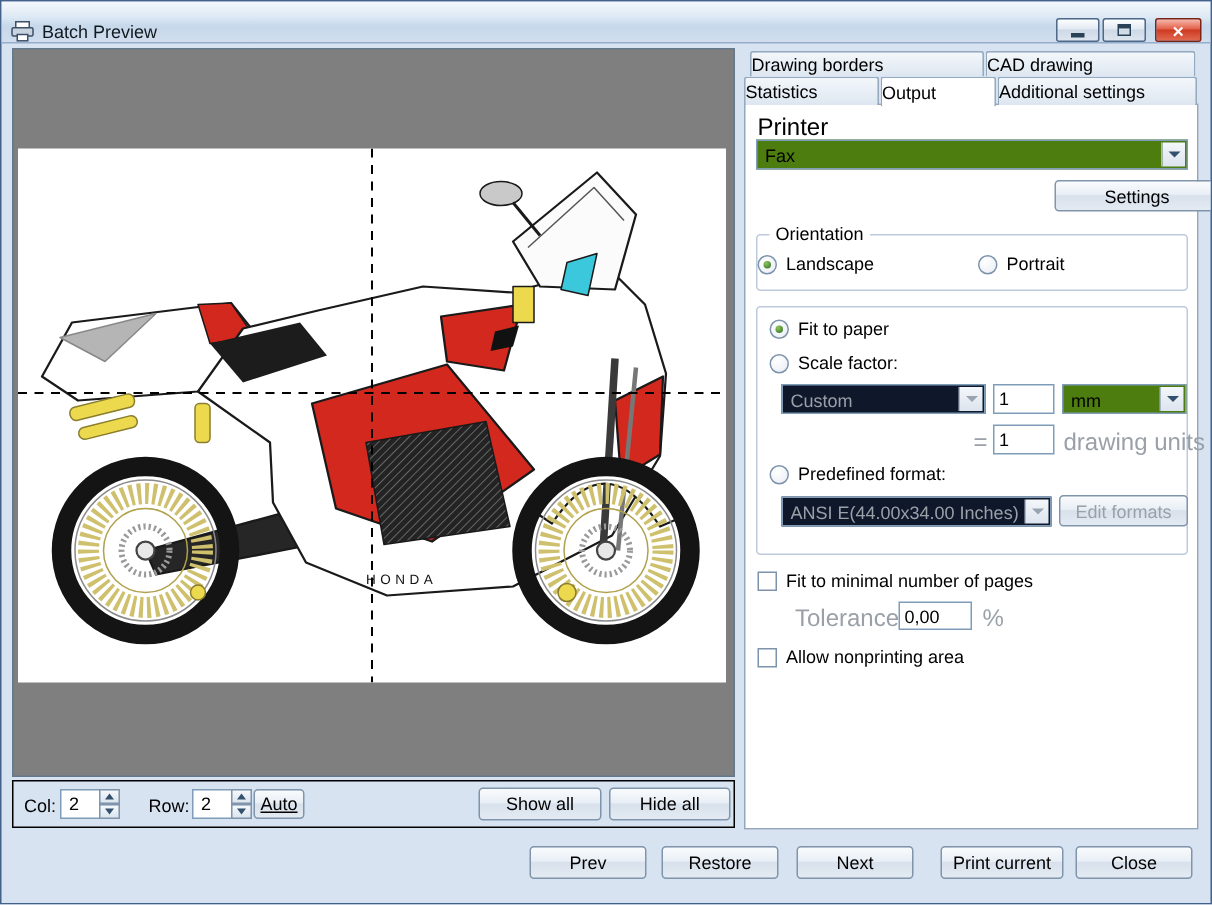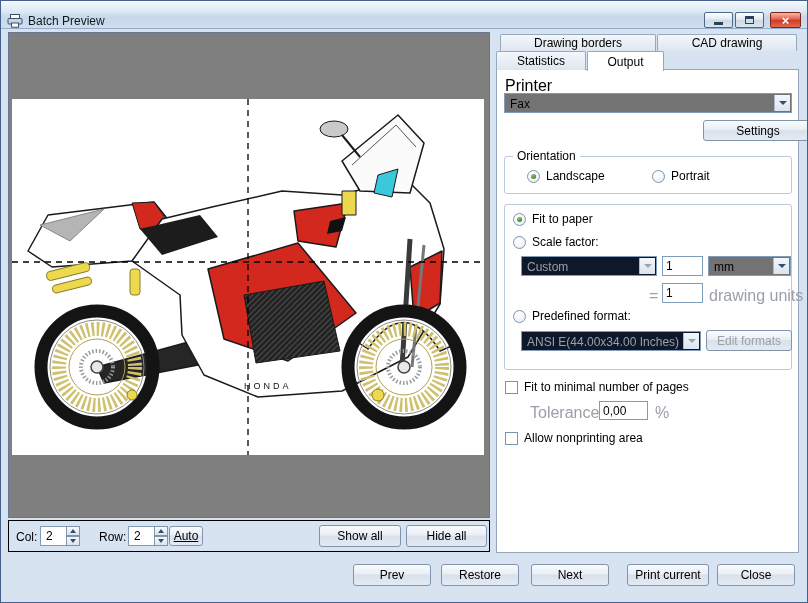--- a/index.html
+++ b/index.html
@@ -33,27 +33,27 @@
 
   
   .btn{position:absolute;height:21px;border:1px solid #8095ab;border-radius:3px;background:linear-gradient(#f9fbfd,#e9eff6 45%,#d8e1ec 50%,#e3eaf2);font-family:inherit;font-size:12px;color:#000;display:flex;align-items:center;justify-content:center;box-sizing:border-box;padding:0;cursor:default}
   .btn.disabled{color:#9aa0a8}
   .u{text-decoration:underline}
 
   
   .right-panel{position:absolute;left:495px;top:31px;width:303px;height:521px}
   .tabs-row1{position:absolute;left:4px;top:2px;height:17px;display:flex;z-index:1}
   .tabs-row2{position:absolute;left:0;top:19px;height:19px;display:flex;z-index:5}
-  .tab{border:1px solid #95a9bf;border-bottom:none;border-radius:2px 2px 0 0;background:linear-gradient(#f3f7fb,#dde6f0);display:flex;align-items:center;justify-content:center;font-size:12px;box-sizing:border-box;margin-right:1px;height:100%;cursor:default}
+  .tab{border:1px solid #95a9bf;border-bottom:none;border-radius:2px 2px 0 0;background:linear-gradient(#f3f7fb,#dde6f0);display:flex;align-items:center;justify-content:flex-start;font-size:12px;box-sizing:border-box;margin-right:1px;height:100%;cursor:default}
   .tab.active{background:#fff;height:20px;position:relative;z-index:6}
   .tab-content{position:absolute;left:0;top:37px;width:303px;height:484px;background:#fff;border:1px solid #93a6bc;box-sizing:border-box}
 
   .lbl{position:absolute;font-size:16px;white-space:nowrap}
   .dis{color:#9aa0a8}
-  .combo{position:absolute;height:20px;border:1px solid #7f9db9;background:#737373;box-sizing:border-box}
+  .combo{position:absolute;height:20px;border:1px solid #7f9db9;background:#4d7c0f;box-sizing:border-box}
   .combo-text{position:absolute;left:5px;top:3px;right:18px;font-size:12px;white-space:nowrap;overflow:hidden}
   .combo-btn{position:absolute;right:1px;top:1px;bottom:1px;width:15px;background:linear-gradient(#f4f7fa,#dce4ee);border-left:1px solid #aab8c8;display:flex;align-items:center;justify-content:center}
   .combo.disabled{background:#0f172a}
   .combo.disabled .combo-text{color:#9aa0a8}
   .combo.disabled .tri-down{border-top-color:#9aa4b0}
   .tbox{position:absolute;height:20px;border:1px solid #7f9db9;font-family:inherit;font-size:12px;padding:0 3px;box-sizing:border-box;background:#fff}
 
   .group{position:absolute;border:1px solid #bccadb;border-radius:3px;box-sizing:border-box}
   .legend{position:absolute;top:-8px;left:8px;background:#fff;padding:0 4px;font-size:12px}
 
@@ -195,39 +195,42 @@
           <span>CAD drawing</span>
         </div>
     </div>
     <div class="tabs-row2">
       <div class="tab" style="width:90px">
           <span>Statistics</span>
         </div>
       <div class="tab active" style="width:77px">
           <span>Output</span>
         </div>
+      <div class="tab" style="width:133px">
+          <span>Additional settings</span>
+        </div>
     </div>
 
     <div class="tab-content">
       <span class="lbl" style="left:8px;top:7px">Printer</span>
 
       <div class="combo" style="left:7px;top:23px;width:288px">
         <span class="combo-text">Fax</span>
         <span class="combo-btn">
             <span class="tri-down"></span>
           </span>
       </div>
 
       <button class="btn" style="left:206px;top:50px;width:110px">
           <span>Settings</span>
         </button>
 
       <div class="group" style="left:7px;top:86px;width:288px;height:38px">
         <span class="legend">Orientation</span>
-        <div class="ctl-row" style="left:22px;top:12px">
+        <div class="ctl-row" style="left:0;top:12px">
           <span class="radio checked"></span>
           <span>Landscape</span>
         </div>
         <div class="ctl-row" style="left:147px;top:12px">
           <span class="radio"></span>
           <span>Portrait</span>
         </div>
       </div>
 
       <div class="group" style="left:7px;top:134px;width:288px;height:166px">

